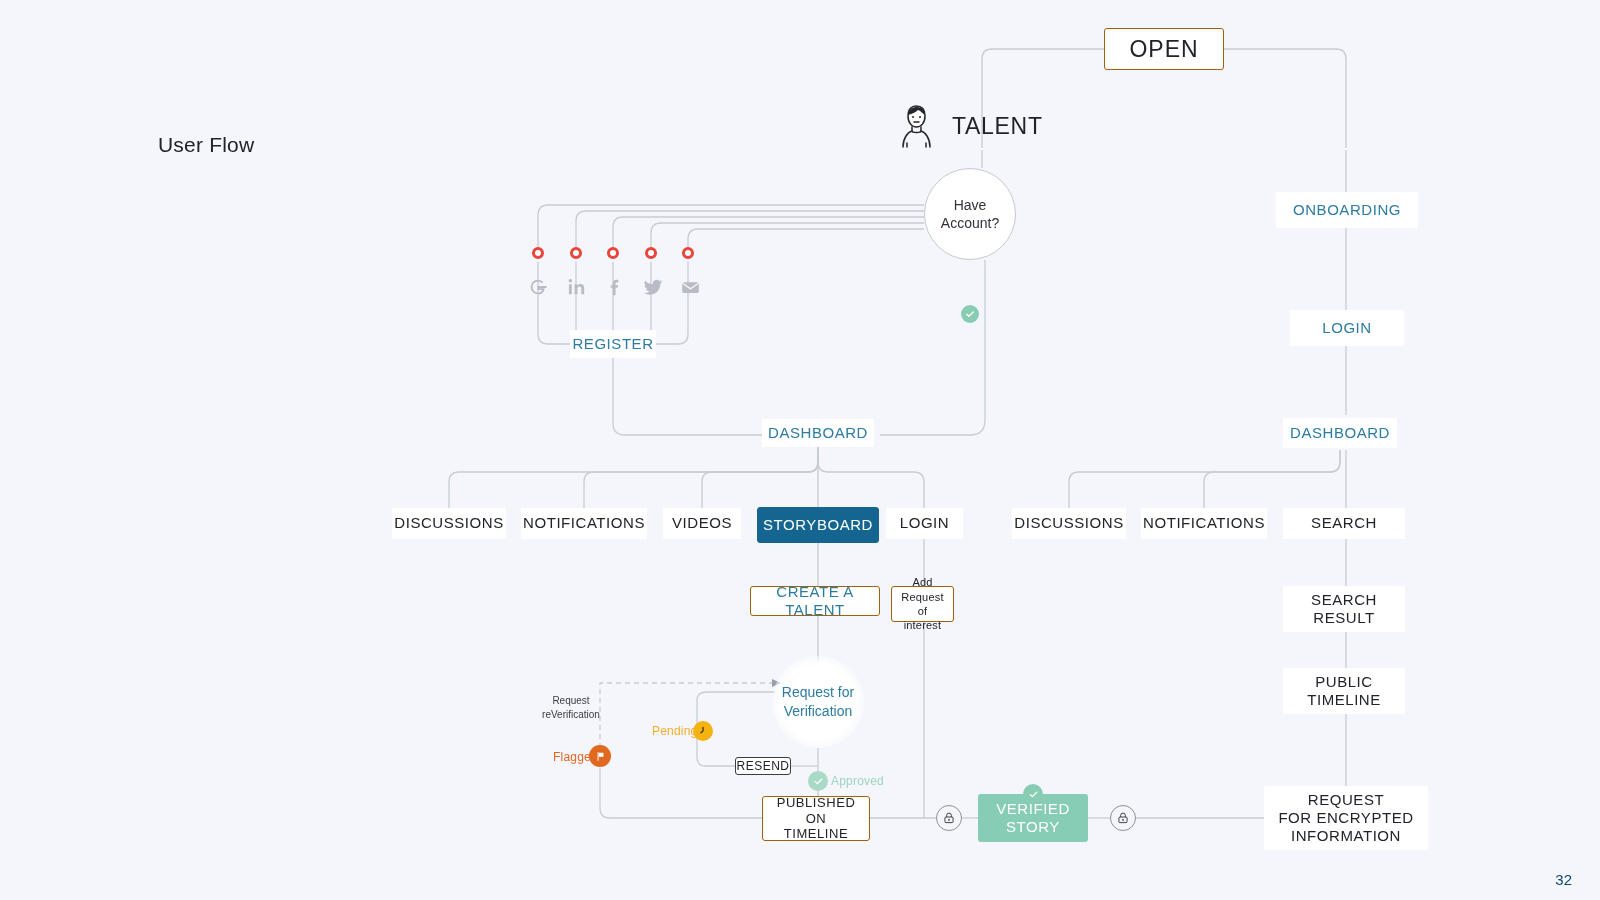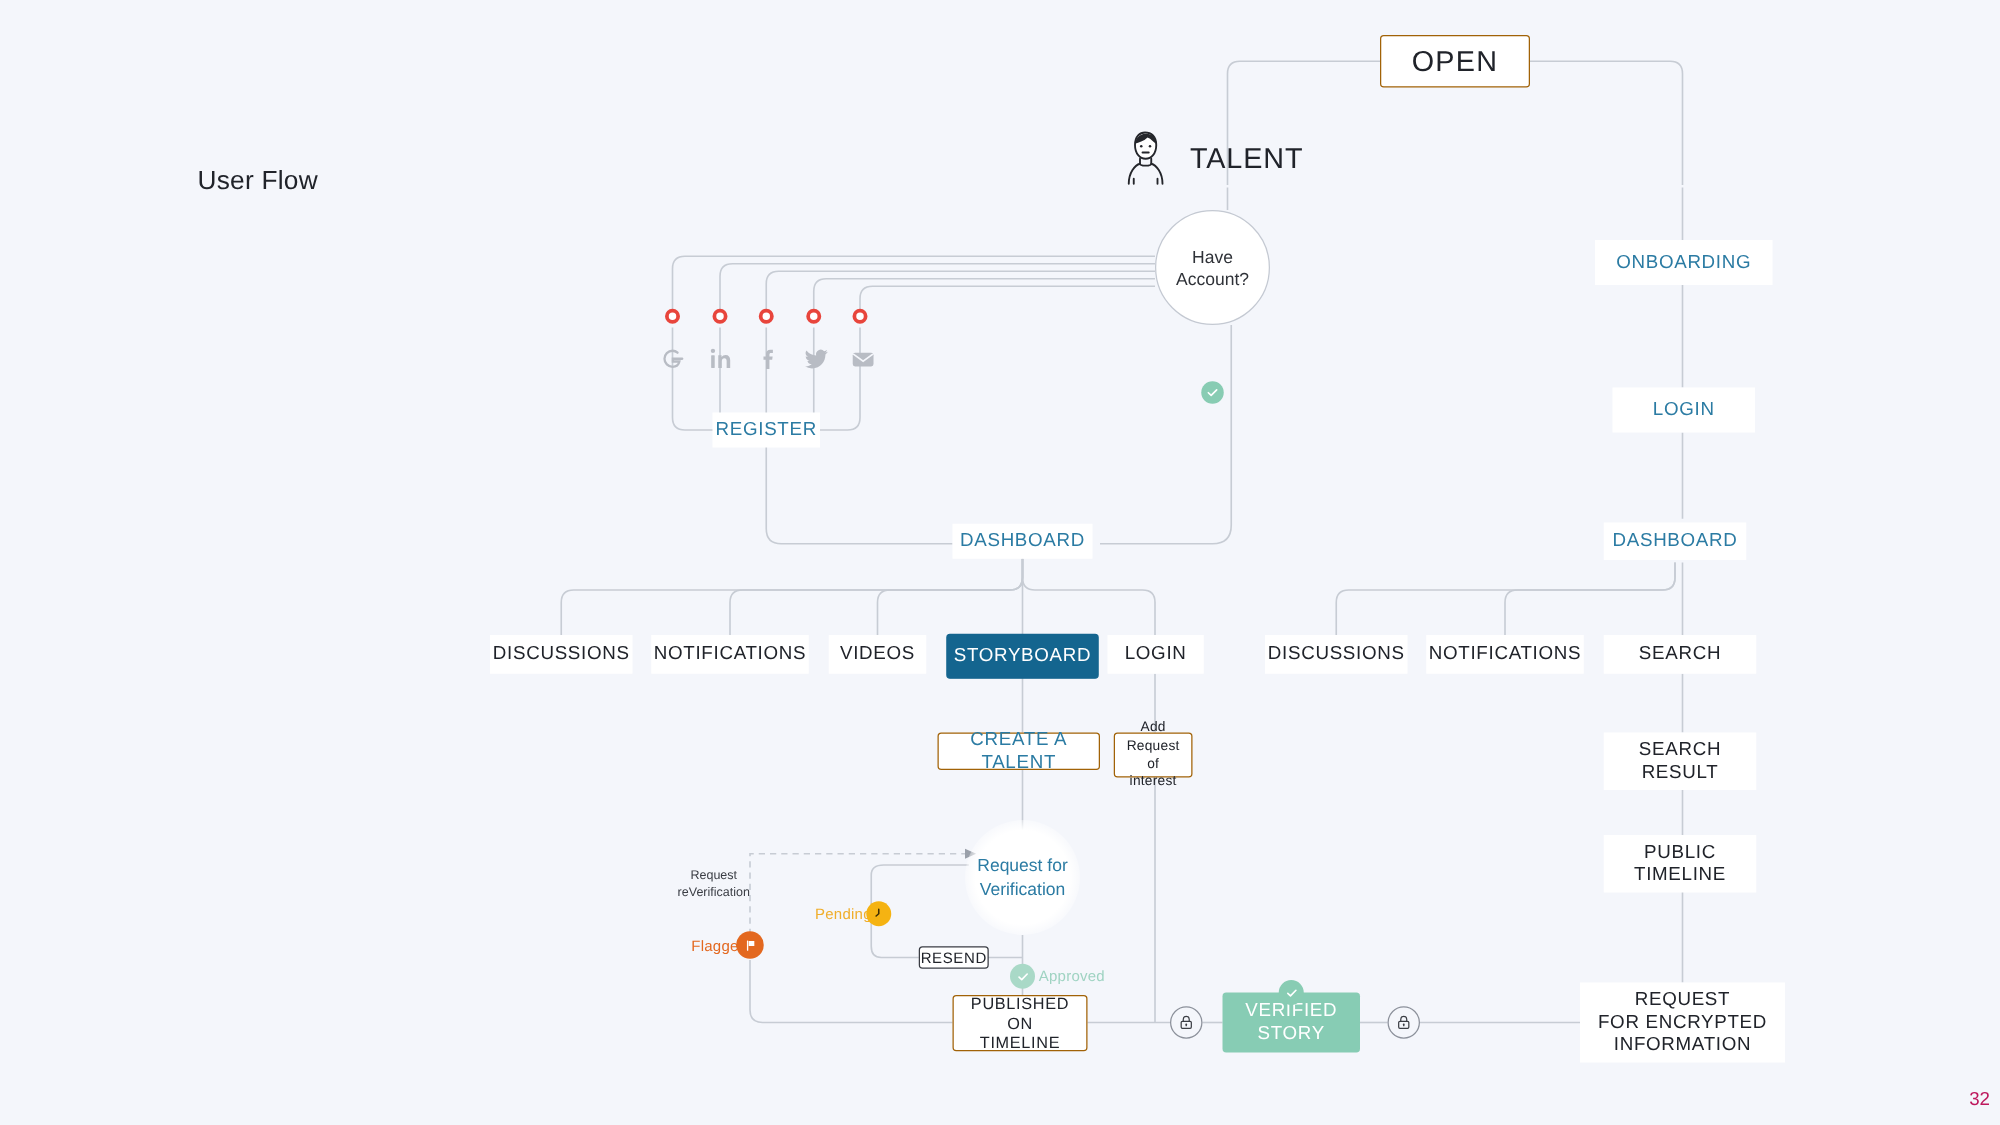--- a/index.html
+++ b/index.html
@@ -62,22 +62,22 @@
     background: radial-gradient(circle, #ffffff 58%, rgba(255,255,255,0) 78%);
     color: #2b7ba3; font-size: 14px; line-height: 1.35;
   }
 
   
   #page-title {
     position: absolute; left: 158px; top: 133px; z-index: 3;
     font-size: 21px; color: #20232a; letter-spacing: .2px;
   }
   #page-number {
-    position: absolute; right: 8px; bottom: 12px; z-index: 3;
-    font-size: 15px; color: #be185d;
+    position: absolute; right: 28px; bottom: 12px; z-index: 3;
+    font-size: 15px; color: #0c4a6e;
   }
 
   
   .role {
     position: absolute; z-index: 3;
     display: flex; align-items: center; gap: 20px;
   }
   .role .role-label {
     font-size: 23px; color: #20232a; letter-spacing: .7px;
   }

